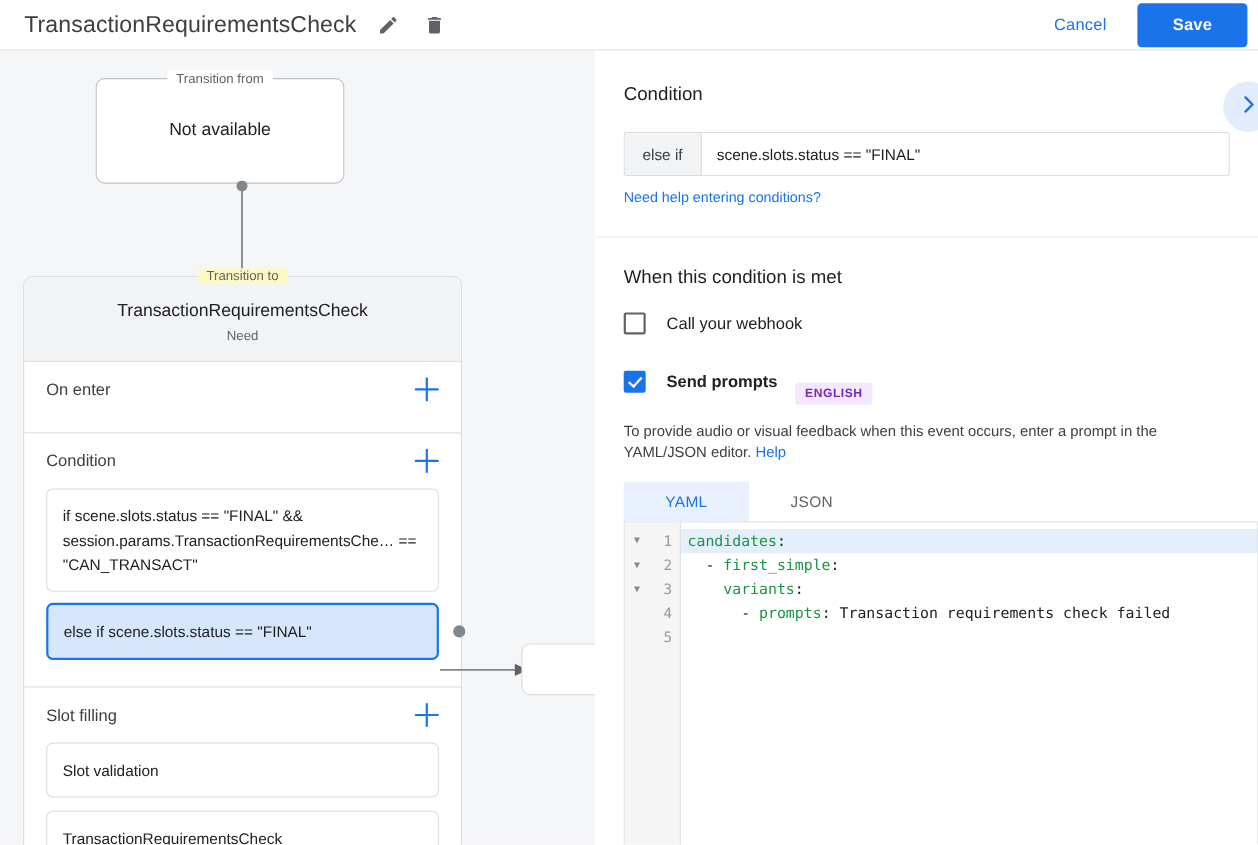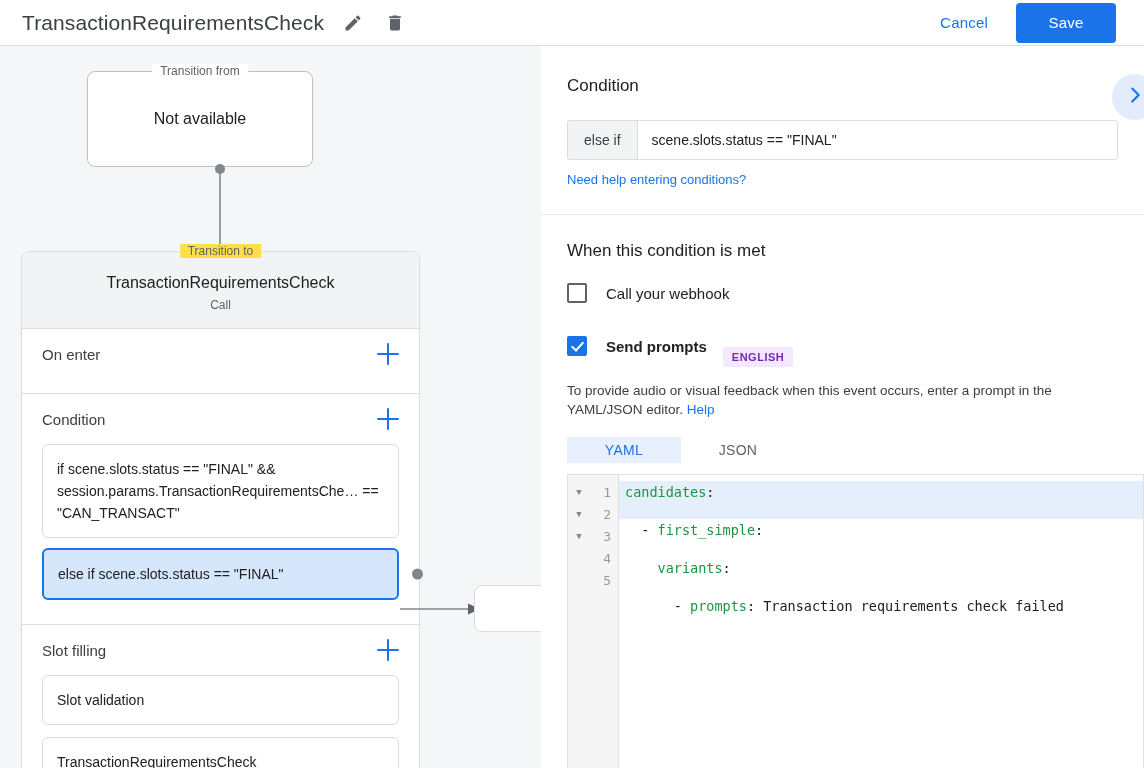--- a/index.html
+++ b/index.html
@@ -29,25 +29,25 @@
     cursor: pointer; border-radius: 50%;
   }
   .appbar-iconbtn svg { display: block; }
   #appbar-spacer { flex: 1 1 auto; }
   #cancel-btn {
     font-size: 15px; color: #1a73e8; font-weight: 500; letter-spacing: .2px;
     background: none; border: none; cursor: pointer; padding: 8px 12px;
     font-family: Liberation Sans, sans-serif;
   }
   #save-btn {
-    margin-left: 16px; margin-right: 28px;
+    margin-left: 16px; margin-right: 10px;
     background: #1a73e8; color: #ffffff;
     border: none; border-radius: 4px;
     height: 40px; min-width: 100px; padding: 0 22px;
-    font-size: 15px; font-weight: 400; letter-spacing: .2px;
+    font-size: 15px; font-weight: 700; letter-spacing: .2px;
     cursor: pointer; font-family: inherit;
   }
 
   
   #canvas {
     position: absolute; left: 0; top: 46px;
     width: 541px; height: 722px;
     background: #f5f6f8;
     overflow: hidden;
   }
@@ -75,21 +75,21 @@
   .node-to {
     position: absolute; left: 21px; top: 205px; width: 399px;
     border: 1px solid #dadce0; border-radius: 8px;
     background: #ffffff; overflow: visible;
   }
   .node-to-head {
     background: #f1f3f4; border-radius: 8px 8px 0 0;
     padding: 22px 12px 16px; text-align: center; position: relative;
     border-bottom: 1px solid #dadce0;
   }
-  .node-to-head .node-legend { background: #fde047; }
+  .node-to-head .node-legend { background: #fef9c3; }
   .node-to-title { font-size: 16px; color: #202124; }
   .node-to-sub { font-size: 12px; color: #5f6368; margin-top: 6px; }
 
   .sect { border-bottom: 1px solid #dadce0; padding: 0 0 14px; }
   .sect:last-child { border-bottom: none; }
   .sect-head {
     display: flex; align-items: center; justify-content: space-between;
     height: 50px; padding: 0 20px;
   }
   .sect-title { font-size: 15px; color: #3c4043; }
@@ -179,21 +179,21 @@
   }
   .hint {
     margin-top: 14px; font-size: 13.5px; color: #3c4043; line-height: 19px;
     max-width: 552px;
   }
   .hint a { color: #1a73e8; text-decoration: none; }
 
   
   .tabs { display: flex; margin-top: 18px; }
   .tab {
-    width: 114px; height: 26px; display: flex; align-items: center; justify-content: center;
+    width: 114px; height: 36px; display: flex; align-items: center; justify-content: center;
     font-size: 14px; color: #5f6368; cursor: pointer; letter-spacing: .3px;
   }
   .tab.active { background: #e8f0fe; color: #1a73e8; }
 
   
   #editor {
     position: absolute; left: 567px; top: 474px;
     width: 577px; height: 294px;
     background: #ffffff; border-top: 1px solid #e0e0e0; border-left: 1px solid #e0e0e0;
     display: flex; overflow: hidden;
@@ -206,21 +206,21 @@
   .gut-row {
     height: 22px; display: flex; align-items: center;
     font-size: 13px; color: #999999; position: relative;
   }
   .gut-caret { width: 22px; text-align: center; font-size: 9px; color: #8a8a8a; }
   .gut-num { flex: 1 1 auto; text-align: right; padding-right: 7px; }
   #code {
     flex: 1 1 auto; padding-top: 6px; position: relative; overflow: hidden;
   }
   .code-row {
-    height: 38px; line-height: 22px; white-space: pre;
+    height: 22px; line-height: 22px; white-space: pre;
     font-size: 13.5px; padding-left: 6px; color: #202124;
   }
   .code-row.hl { background: #e4effb; }
   .k { color: #1a9641; }
   #editor-vline {
     position: absolute; right: 0; top: 0; width: 1px; height: 294px; background: #e0e0e0;
   }
 </style>
 </head>
 <body>
@@ -261,21 +261,21 @@
     <svg id="edge-down" viewBox="0 0 40 100">
       <circle cx="20" cy="5" r="5" fill="#80868b"></circle>
       <line x1="20" y1="5" x2="20" y2="88" stroke="#80868b" stroke-width="1.6"></line>
       <polygon points="20,98 14,85 26,85" fill="#80868b"></polygon>
     </svg>
 
     <div class="node-to">
       <div class="node-to-head">
         <div class="node-legend">Transition to</div>
         <div class="node-to-title">TransactionRequirementsCheck</div>
-        <div class="node-to-sub">Call</div>
+        <div class="node-to-sub">Need</div>
       </div>
 
       <div class="sect">
         <div class="sect-head">
           <div class="sect-title">On enter</div>
           <div class="plus-btn"></div>
         </div>
       </div>
 
       <div class="sect">

